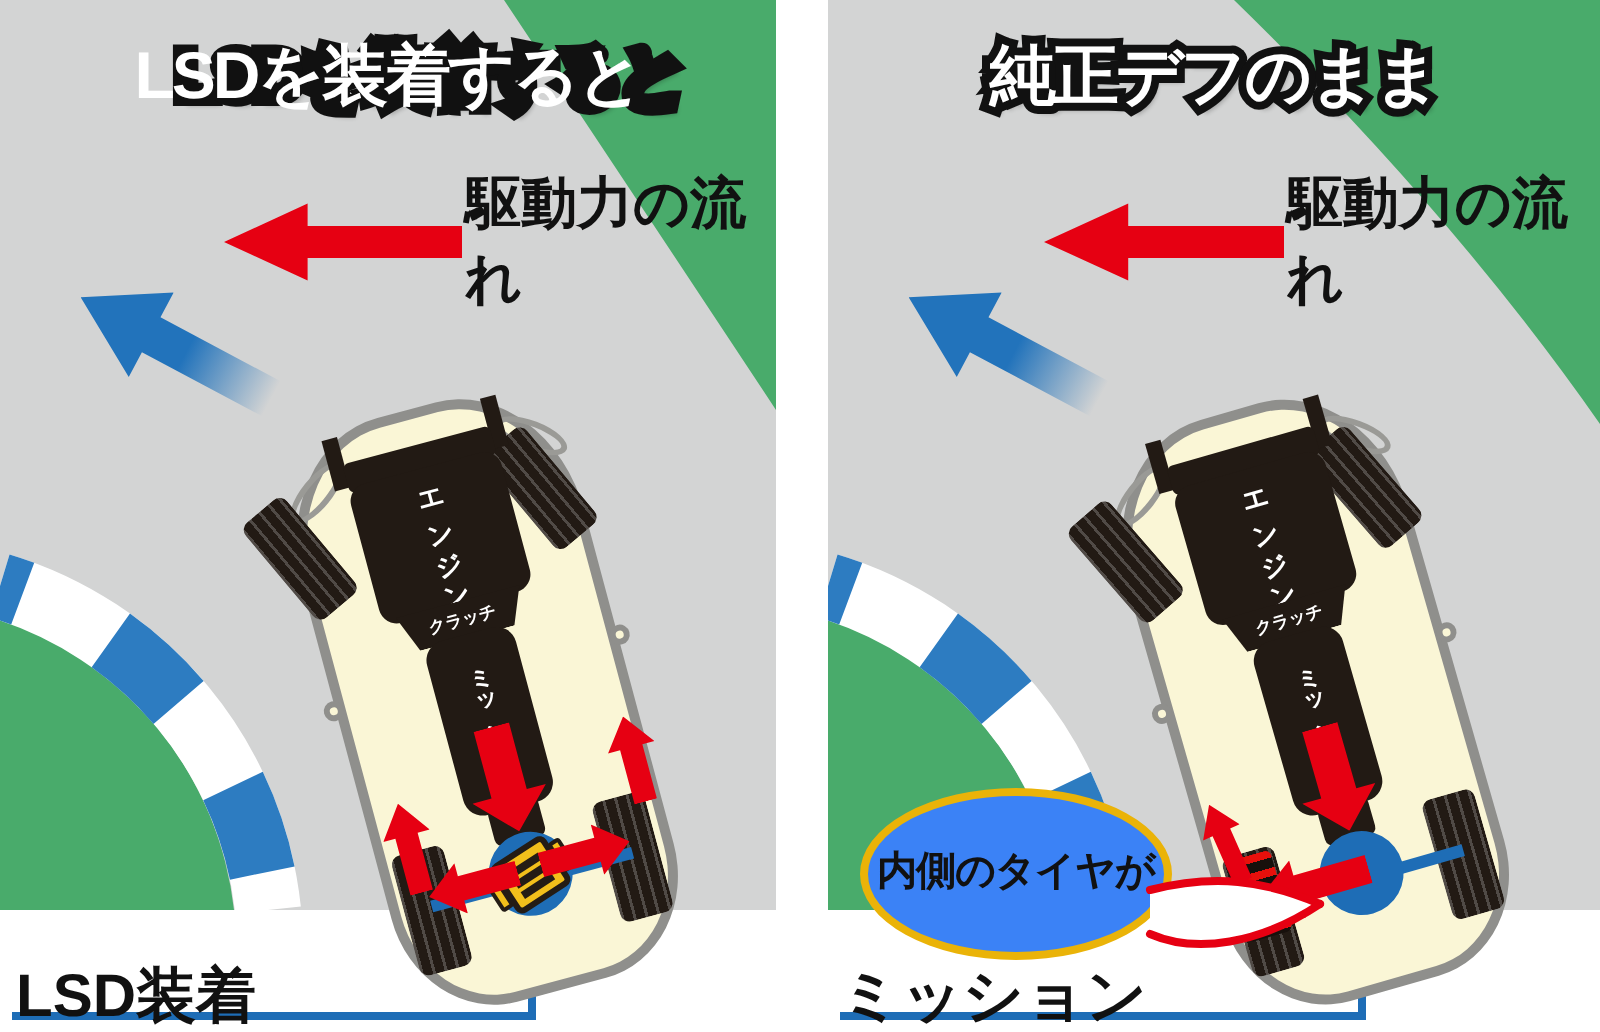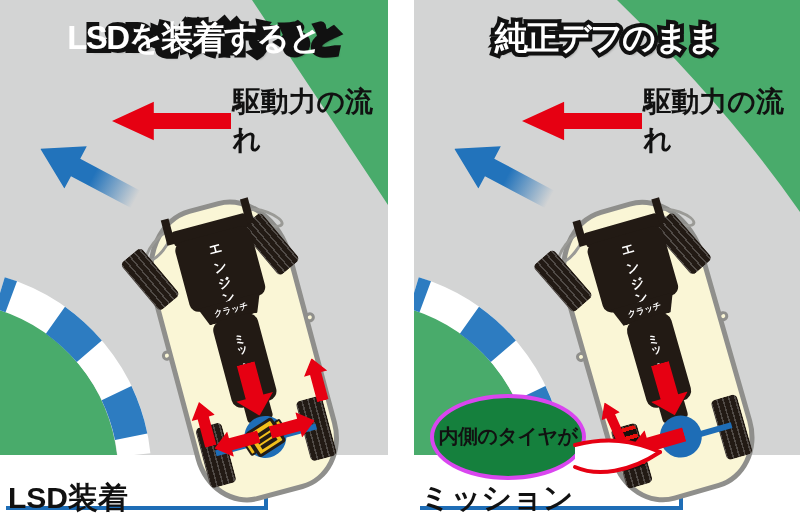--- a/index.html
+++ b/index.html
@@ -92,22 +92,22 @@
   .a-wheel-r{left:128px;top:178px;width:24px;height:44px;}
   .a-side-big{left:21px;top:226px;width:58px;height:30px;}
   .a-spin{left:4px;top:188px;width:20px;height:42px;transform:rotate(-8deg);}
 
   
   .conn{position:absolute;background:#1e6db6;z-index:1;}
   .bottom-label{position:absolute;top:478px;font-size:30px;font-weight:900;color:#111;z-index:10;
                 letter-spacing:0;}
 
   
-  .bubble{position:absolute;left:430px;top:394px;width:156px;height:86px;background:#15803d;
-          border:4px solid #d946ef;border-radius:50%;box-sizing:border-box;z-index:20;
+  .bubble{position:absolute;left:430px;top:394px;width:156px;height:86px;background:#3b82f6;
+          border:4px solid #eab308;border-radius:50%;box-sizing:border-box;z-index:20;
           display:flex;align-items:center;justify-content:center;}
   .bubble-text{font-size:20px;font-weight:900;color:#111;line-height:1.18;text-align:center;
                letter-spacing:-0.5px;white-space:nowrap;}
   .bubble-tail{position:absolute;left:572px;top:436px;z-index:21;}
 </style>
 </head>
 <body>
 
 <div class="page">
 

